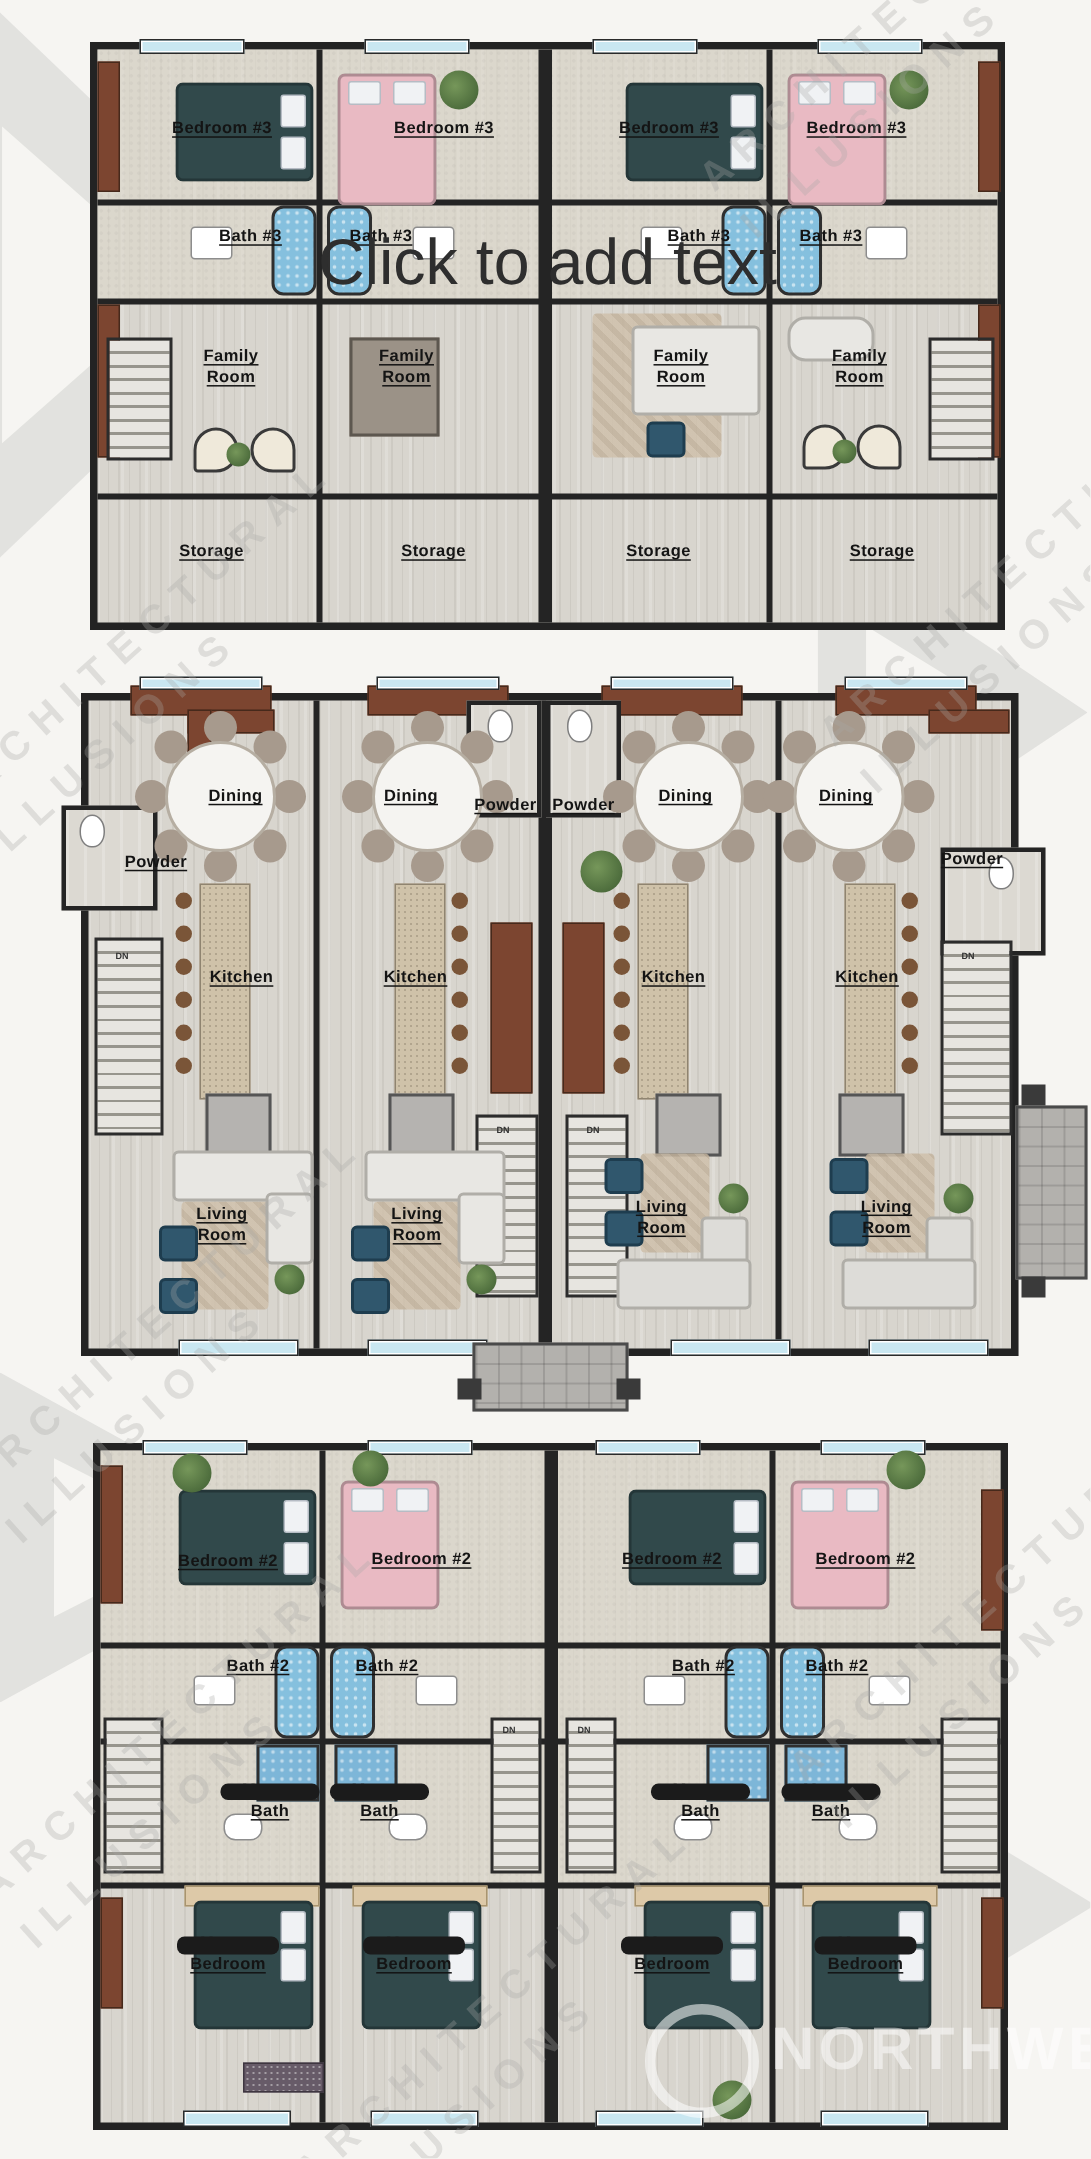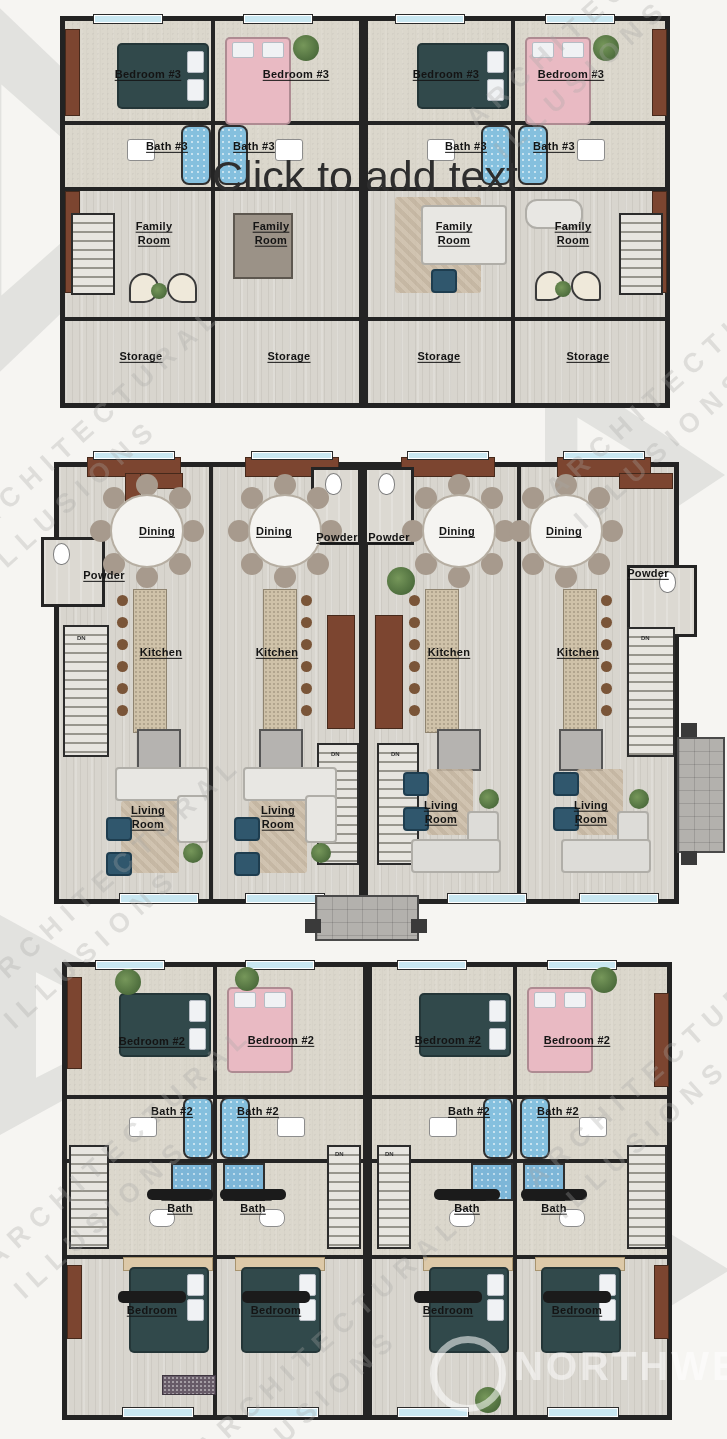--- a/index.html
+++ b/index.html
@@ -111,21 +111,21 @@
     </div>
   <div class="wm" style="left:-40px;top:1120px;">
       <div>ARCHITECTURAL</div>
       <div>ILLUSIONS</div>
     </div>
   <div class="wm" style="left:170px;top:1310px;">
       <div>ARCHITECTURAL</div>
       <div>ILLUSIONS</div>
     </div>
 
-  <div class="plan" style="left:60px;top:16px;width:600px;height:382px;">
+  <div class="plan" style="left:60px;top:28px;width:600px;height:382px;">
     <div class="zone" style="left:0;top:0;width:600px;height:166px;"></div>
 
     <div class="w" style="left:146px;top:0;width:4px;height:382px;"></div>
     <div class="w" style="left:294px;top:0;width:9px;height:382px;"></div>
     <div class="w" style="left:446px;top:0;width:4px;height:382px;"></div>
     <div class="w" style="left:0;top:100px;width:600px;height:4px;"></div>
     <div class="w" style="left:0;top:166px;width:600px;height:4px;"></div>
     <div class="w" style="left:0;top:296px;width:600px;height:4px;"></div>
 
     <div class="win" style="left:28px;top:-7px;width:68px;height:8px;"></div>

